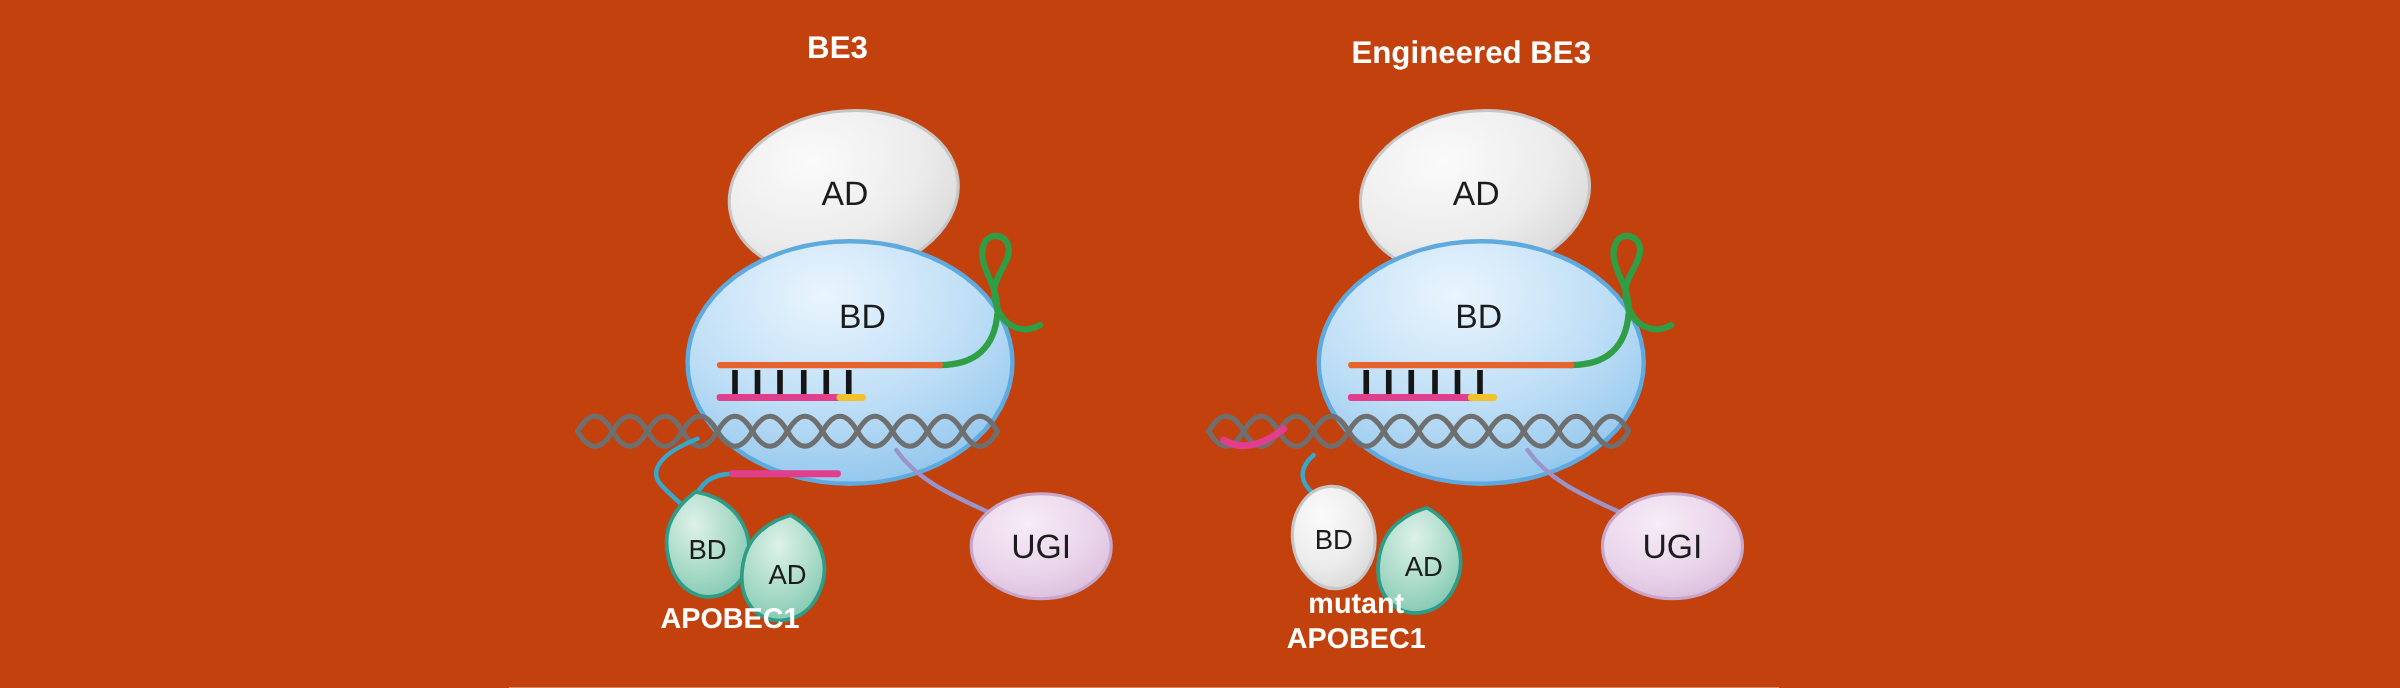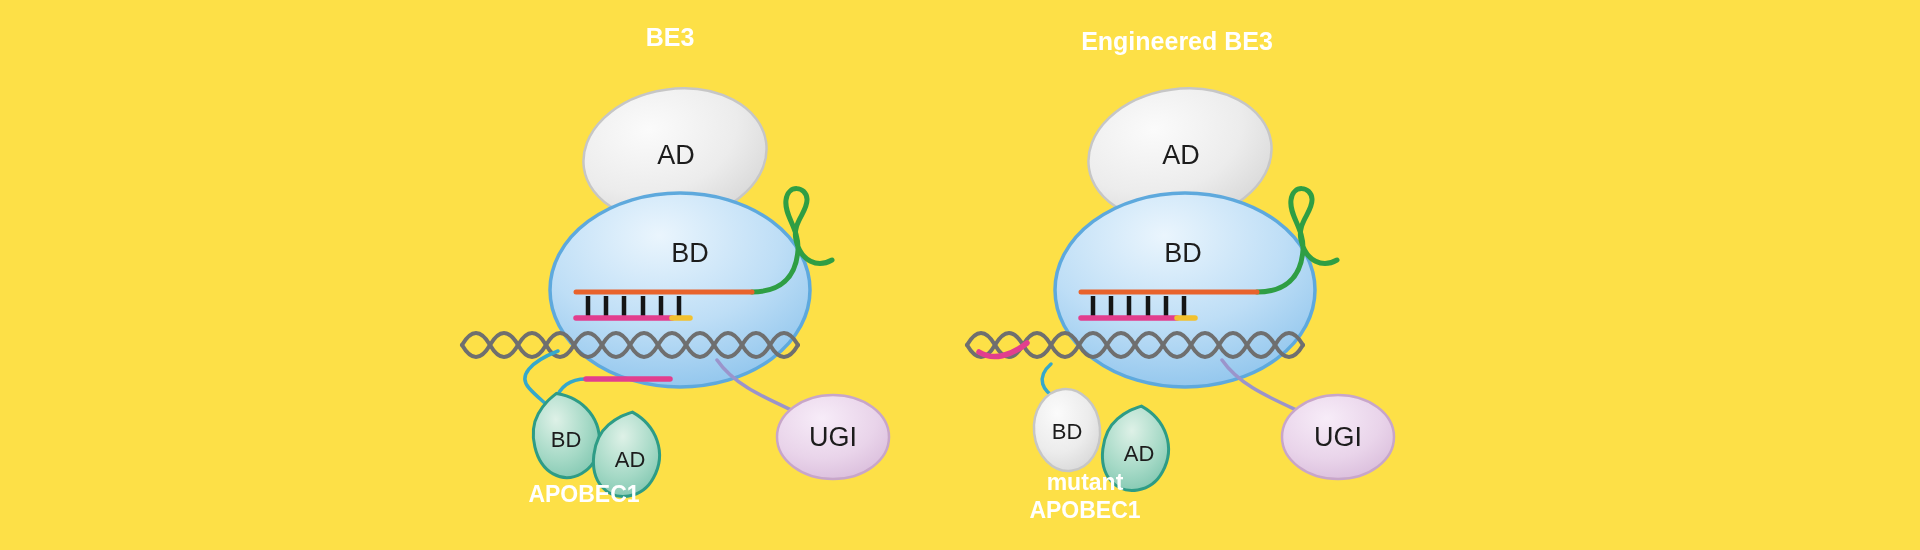--- a/index.html
+++ b/index.html
@@ -1,17 +1,17 @@
 <!DOCTYPE html>
 <html><head>
 <meta charset="utf-8">
 <style>
   html,body{margin:0;padding:0;}
   body{width:1920px;height:550px;overflow:hidden;}
-  .stage{position:relative;width:1920px;height:550px;background:#fde047;}
+  .stage{position:relative;width:1920px;height:550px;background:#c2410c;}
   svg{display:block;}
   text{font-family:"Liberation Sans","DejaVu Sans",sans-serif;}
   .domain-label{fill:#1c1c1c;font-size:27px;text-anchor:middle;}
   .small-label{fill:#1c1c1c;font-size:22px;text-anchor:middle;}
   .white-label{fill:#ffffff;font-weight:bold;font-size:23px;text-anchor:middle;}
   .panel-title{fill:#ffffff;font-weight:bold;font-size:25px;text-anchor:middle;}
 </style>
 </head>
 <body>
 

